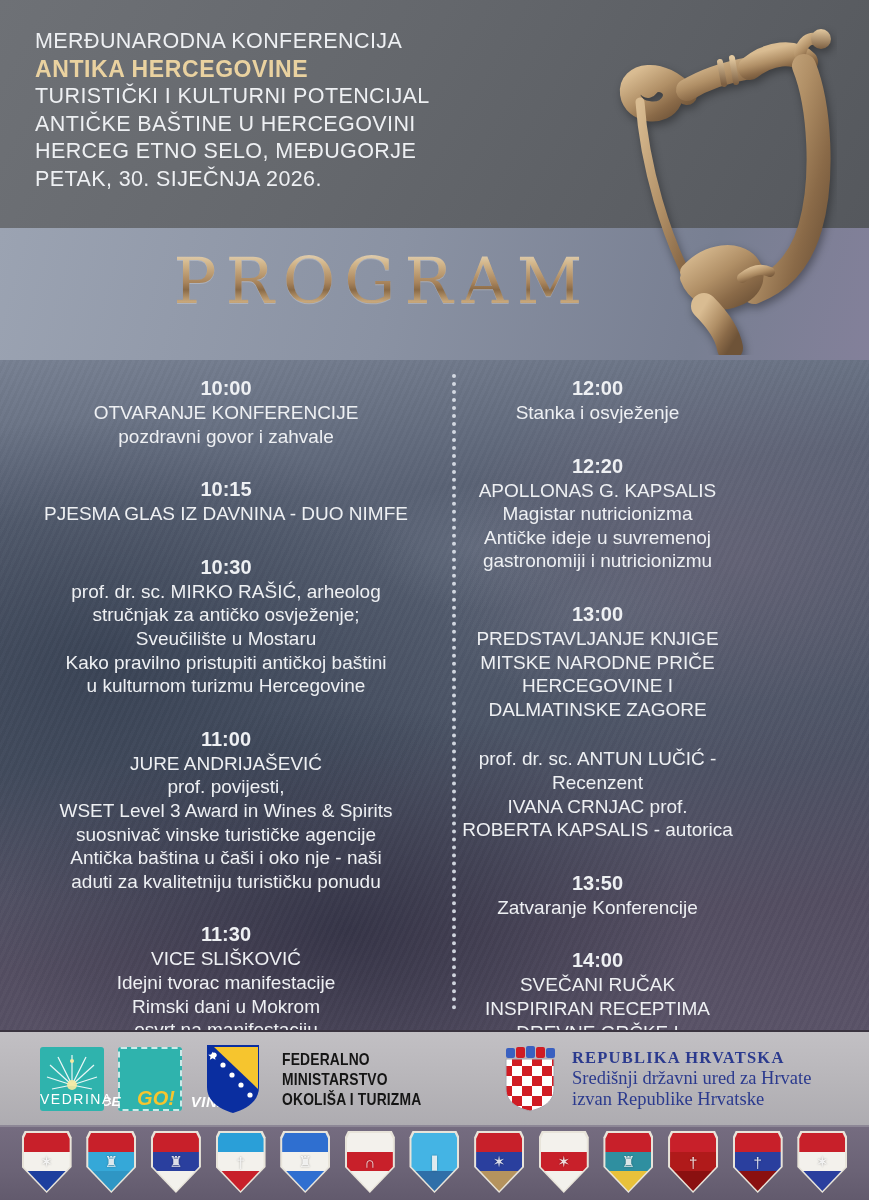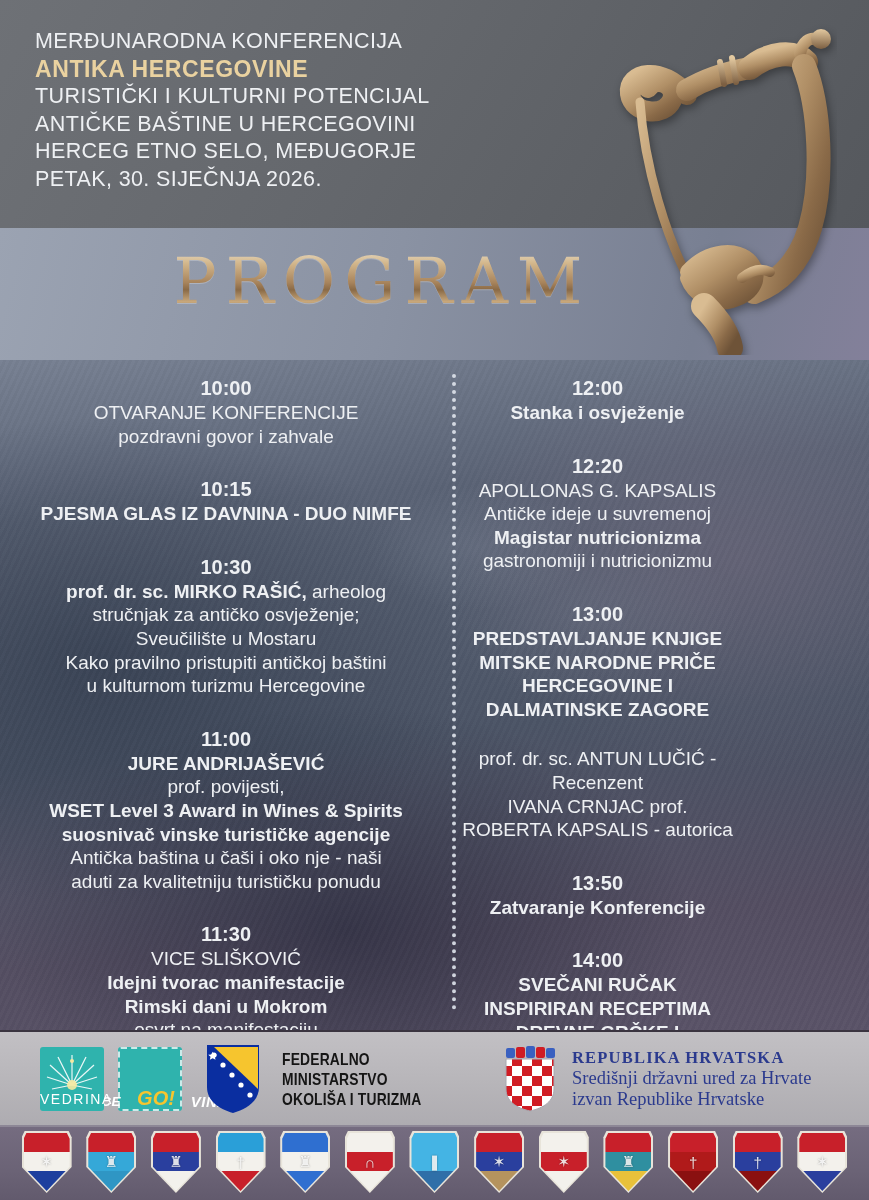--- a/index.html
+++ b/index.html
@@ -71,21 +71,21 @@
   }
   .col-left{width:452px;box-sizing:border-box;padding-top:12px;text-align:center;}
   .col-divider{
     width:0;border-left:4px dotted #dfe4ec;height:636px;margin-top:10px;opacity:.9;
   }
   .col-right{flex:1;box-sizing:border-box;padding-top:12px;text-align:center;}
   .sched-item{margin-bottom:29px;}
   .sched-time{font-size:20px;font-weight:700;line-height:24px;margin-bottom:1px;}
   .sched-line{font-size:19px;line-height:23.6px;}
   .sched-line.gap{margin-top:26px;}
-  .sched-line .b{font-weight:700;}
+  .sched-line .b{font-weight:400;}
   
   .logo-sq{width:64px;height:64px;border-radius:3px;flex:0 0 auto;}
   .vedrina{background:#2fb3ad;position:relative;margin-right:14px;}
   .vedrina svg{position:absolute;left:0;top:0;}
   .vedrina-label{
     position:absolute;left:0;bottom:4px;width:100%;text-align:center;
     color:#fff;font-size:14px;letter-spacing:1.5px;
   }
   .hercegovina{
     background:#2fb3ad;margin-right:22px;box-sizing:border-box;
@@ -217,22 +217,22 @@
       </div>
     <div class="col-divider"></div>
     <div class="col-right" id="col-right">
         <div class="sched-item">
           <div class="sched-time">12:00</div>
           <div class="sched-line"><span class="b">Stanka i osvježenje</span></div>
         </div>
         <div class="sched-item">
           <div class="sched-time">12:20</div>
           <div class="sched-line"><span>APOLLONAS G. KAPSALIS</span></div>
+          <div class="sched-line"><span class="b">Magistar nutricionizma</span></div>
           <div class="sched-line"><span>Antičke ideje u suvremenoj</span></div>
-          <div class="sched-line"><span class="b">Magistar nutricionizma</span></div>
           <div class="sched-line"><span>gastronomiji i nutricionizmu</span></div>
         </div>
         <div class="sched-item">
           <div class="sched-time">13:00</div>
           <div class="sched-line"><span class="b">PREDSTAVLJANJE KNJIGE</span></div>
           <div class="sched-line"><span class="b">MITSKE NARODNE PRIČE</span></div>
           <div class="sched-line"><span class="b">HERCEGOVINE I DALMATINSKE ZAGORE</span></div>
           <div class="sched-line gap"><span>prof. dr. sc. ANTUN LUČIĆ - Recenzent</span></div>
           <div class="sched-line"><span>IVANA CRNJAC prof.</span></div>
           <div class="sched-line"><span>ROBERTA KAPSALIS - autorica</span></div>

